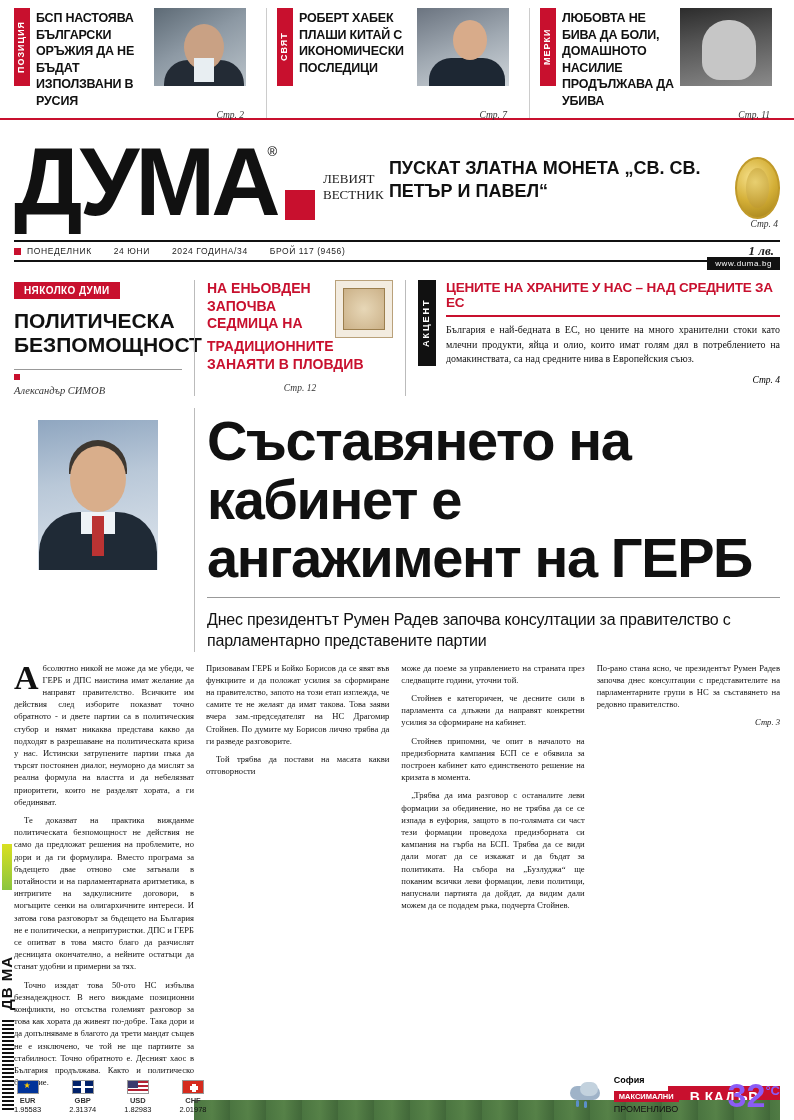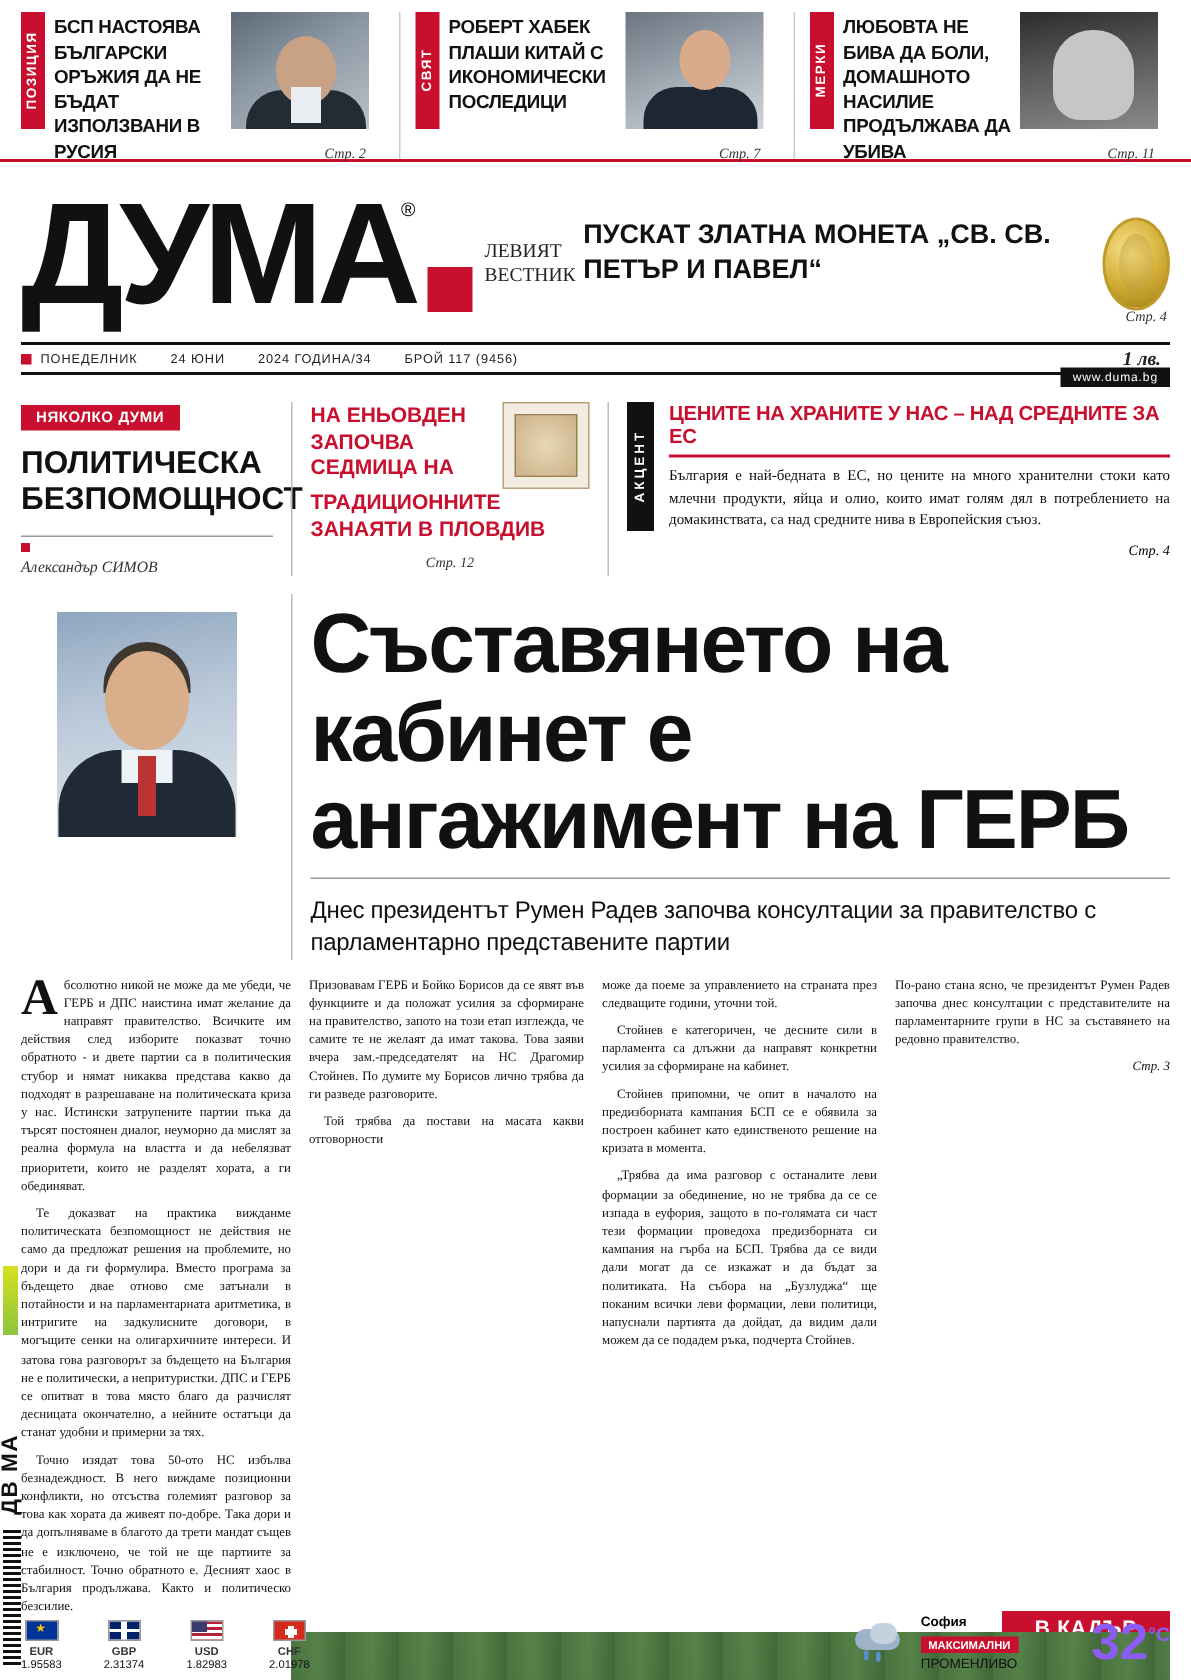--- a/index.html
+++ b/index.html
@@ -8,21 +8,21 @@
     background: #ffffff;
     font-family: "Liberation Serif", serif;
     position: relative;
     overflow: hidden;
   }
   .page { width: 794px; height: 1120px; position: relative; background:#fff; }
 
   
   .teaser-strip {
     display: flex;
-    height: 108px;
+    height: 120px;
     border-bottom: 2px solid #c8102e;
     padding: 8px 14px 0 14px;
     gap: 12px;
   }
   .teaser {
     flex: 1;
     display: flex;
     position: relative;
     padding-right: 8px;
   }

